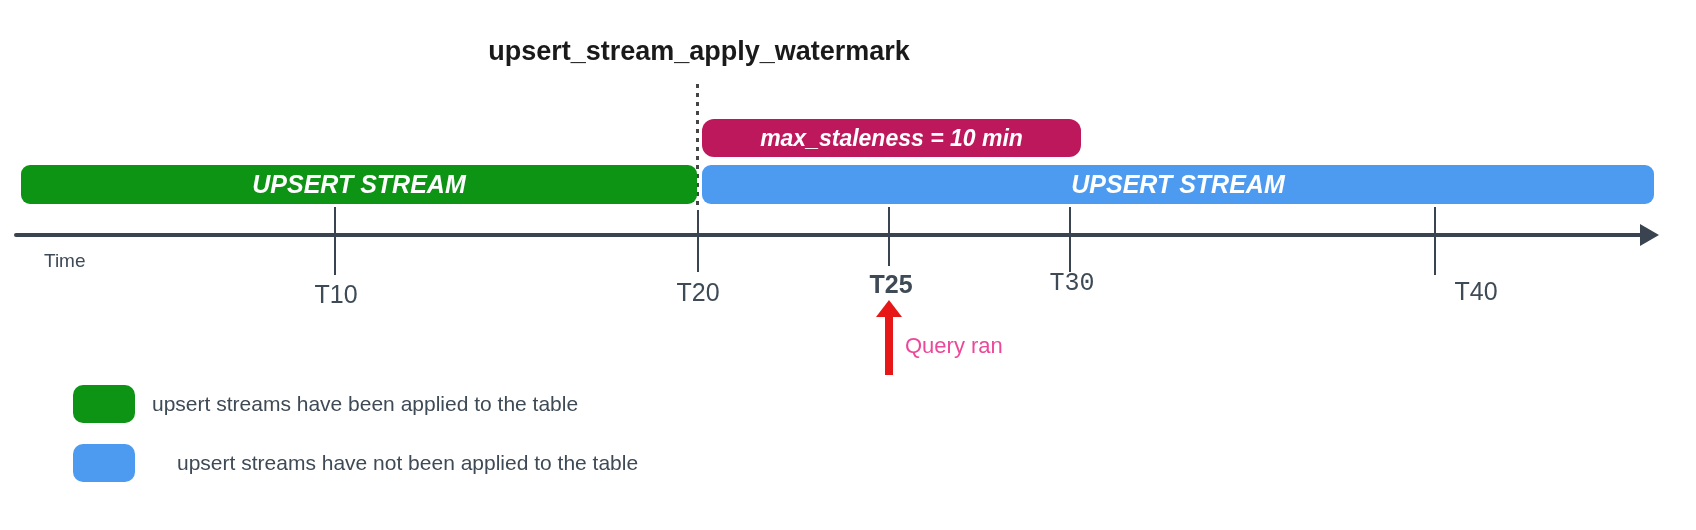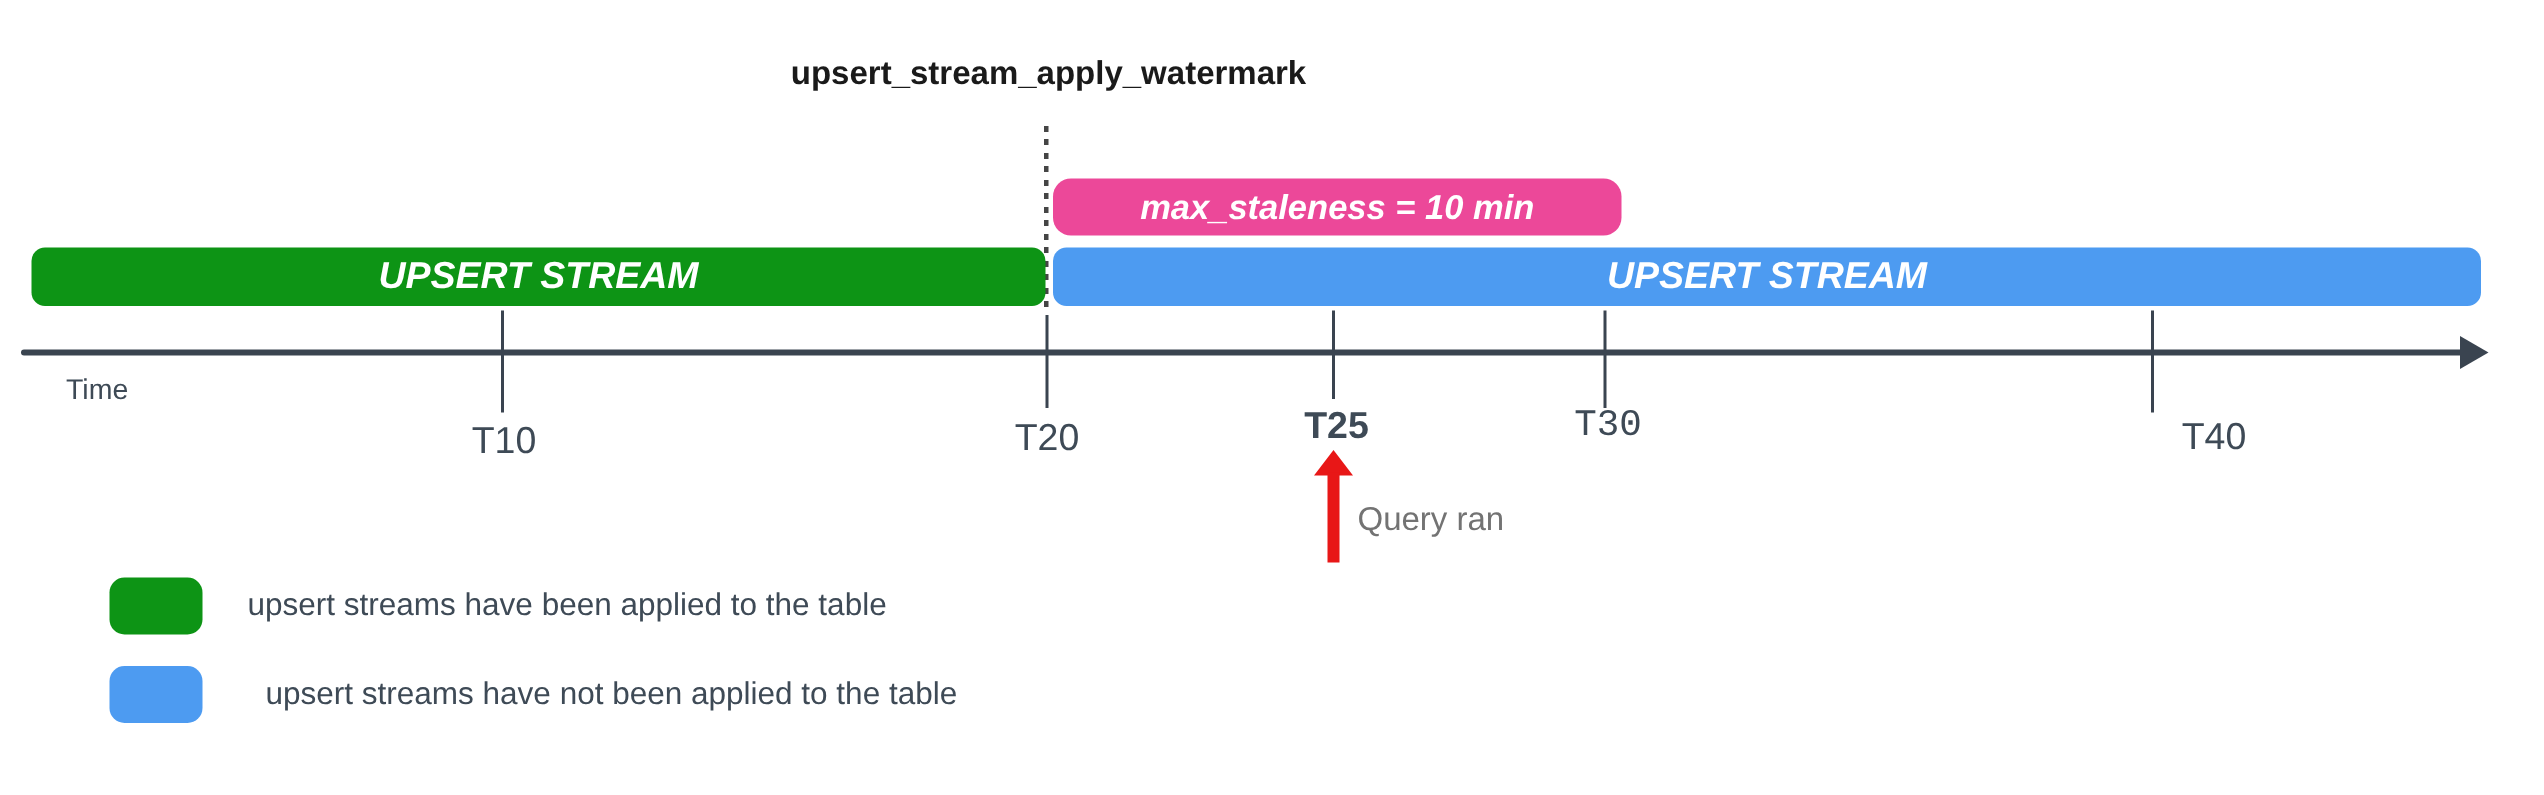--- a/index.html
+++ b/index.html
@@ -13,21 +13,21 @@
     width: 1696px;
     height: 530px;
     background: #ffffff;
     overflow: hidden;
   }
   .title {
     position: absolute;
     left: 699px;
     top: 36px;
     transform: translateX(-50%);
-    font-size: 22px;
+    font-size: 27px;
     font-weight: bold;
     color: #1a1a1a;
     white-space: nowrap;
   }
   .dashed-line {
     position: absolute;
     left: 696px;
     top: 84px;
     width: 3px;
     height: 123px;
@@ -38,21 +38,21 @@
     display: flex;
     align-items: center;
     justify-content: center;
     color: #ffffff;
     font-weight: bold;
     font-style: italic;
     white-space: nowrap;
   }
   .bar.staleness {
     left: 702px; top: 119px; width: 379px; height: 38px;
-    background: #ec4899; border-radius: 12px; font-size: 23px;
+    background: #be185d; border-radius: 12px; font-size: 23px;
   }
   .bar.applied {
     left: 21px; top: 165px; width: 676px; height: 39px;
     background: #0D9415; border-radius: 9px; font-size: 25px;
   }
   .bar.pending {
     left: 702px; top: 165px; width: 952px; height: 39px;
     background: #4D9BF1; border-radius: 9px; font-size: 25px;
   }
   .axis {
@@ -95,38 +95,38 @@
   }
   .query-arrow-shaft {
     position: absolute;
     left: 885px; top: 315px;
     width: 8px; height: 60px;
     background: #E81717;
   }
   .query-label {
     position: absolute;
     left: 905px; top: 333px;
-    font-size: 22px; color: #737373;
+    font-size: 22px; color: #ec4899;
     white-space: nowrap;
   }
   .legend-swatch {
     position: absolute;
     left: 73px;
     width: 62px; height: 38px;
     border-radius: 10px;
   }
   .legend-swatch.applied { top: 385px; background: #0D9415; }
   .legend-swatch.pending { top: 444px; background: #4D9BF1; }
   .legend-label {
     position: absolute;
     font-size: 21px;
     color: #3E4A56;
     white-space: nowrap;
   }
-  .legend-label.applied { left: 165px; top: 392px; }
+  .legend-label.applied { left: 152px; top: 392px; }
   .legend-label.pending { left: 153px; top: 451px; margin-left: 24px; }
 </style>
 </head>
 <body>
 
 <div class="canvas">
 
   <div class="title">upsert_stream_apply_watermark</div>
 
   <div class="dashed-line"></div>

